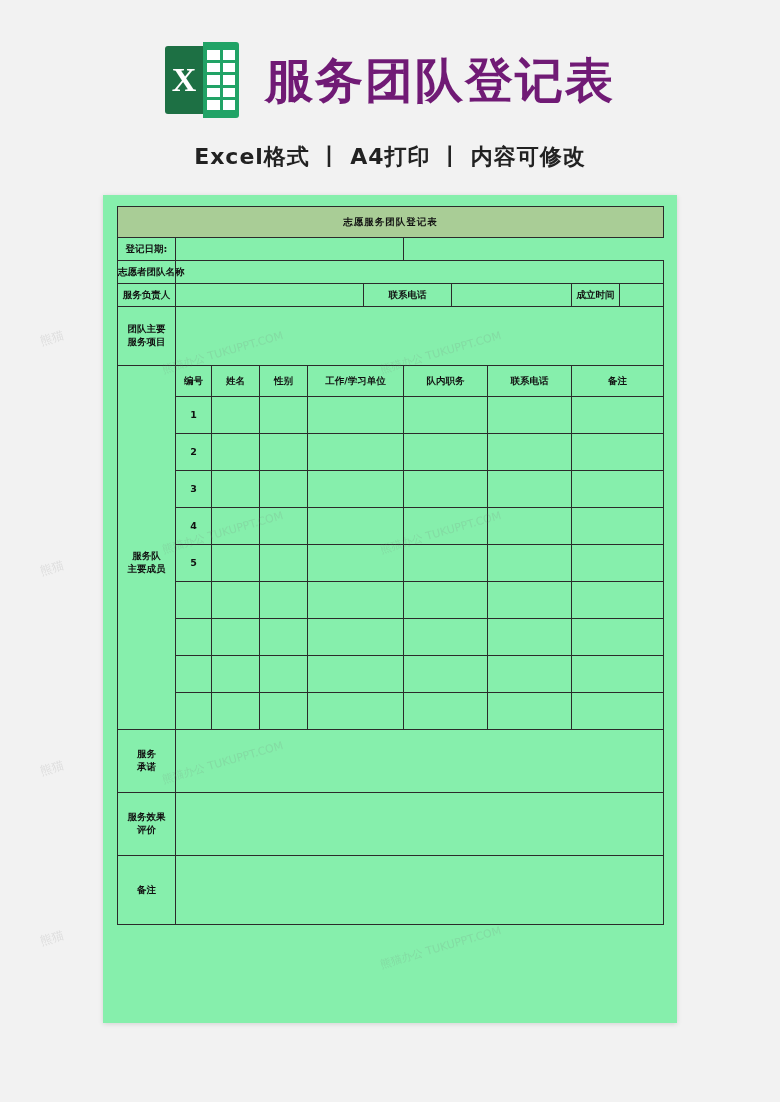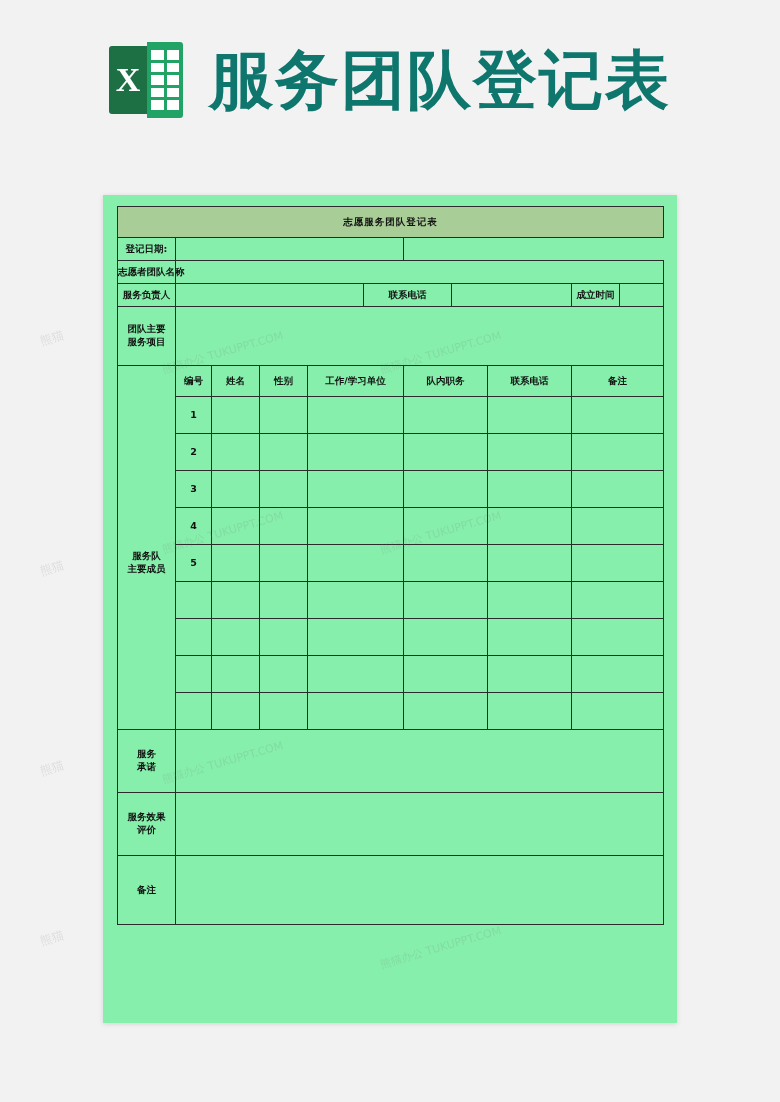--- a/index.html
+++ b/index.html
@@ -65,23 +65,23 @@
     display: grid;
     grid-template-columns: 1fr 1fr;
     grid-template-rows: repeat(5, 1fr);
     gap: 3px;
   }
   .excel-logo .grid i {
     background: #ffffff;
     display: block;
   }
   .main-title {
-    font-size: 64px;
+    font-size: 48px;
     font-weight: bold;
-    color: #0f766e;
+    color: #701a75;
     letter-spacing: 2px;
     line-height: 1;
     font-family: "DejaVu Sans", sans-serif;
   }
   .sub-title {
     margin-top: 24px;
     font-size: 22px;
     font-weight: bold;
     color: #222;
     letter-spacing: 1px;
@@ -162,20 +162,21 @@
           <i></i>
           <i></i>
           <i></i>
           <i></i>
           <i></i>
           <i></i>
       </span>
     </span>
     <div class="main-title">服务团队登记表</div>
   </div>
+  <div class="sub-title">Excel格式 丨 A4打印 丨 内容可修改</div>
 </div>
 
 <div class="paper">
   <div class="sheet">
     <table class="form">
       <colgroup>
         <col style="width:58px">
         <col style="width:36px">
         <col style="width:48px">
         <col style="width:48px">

